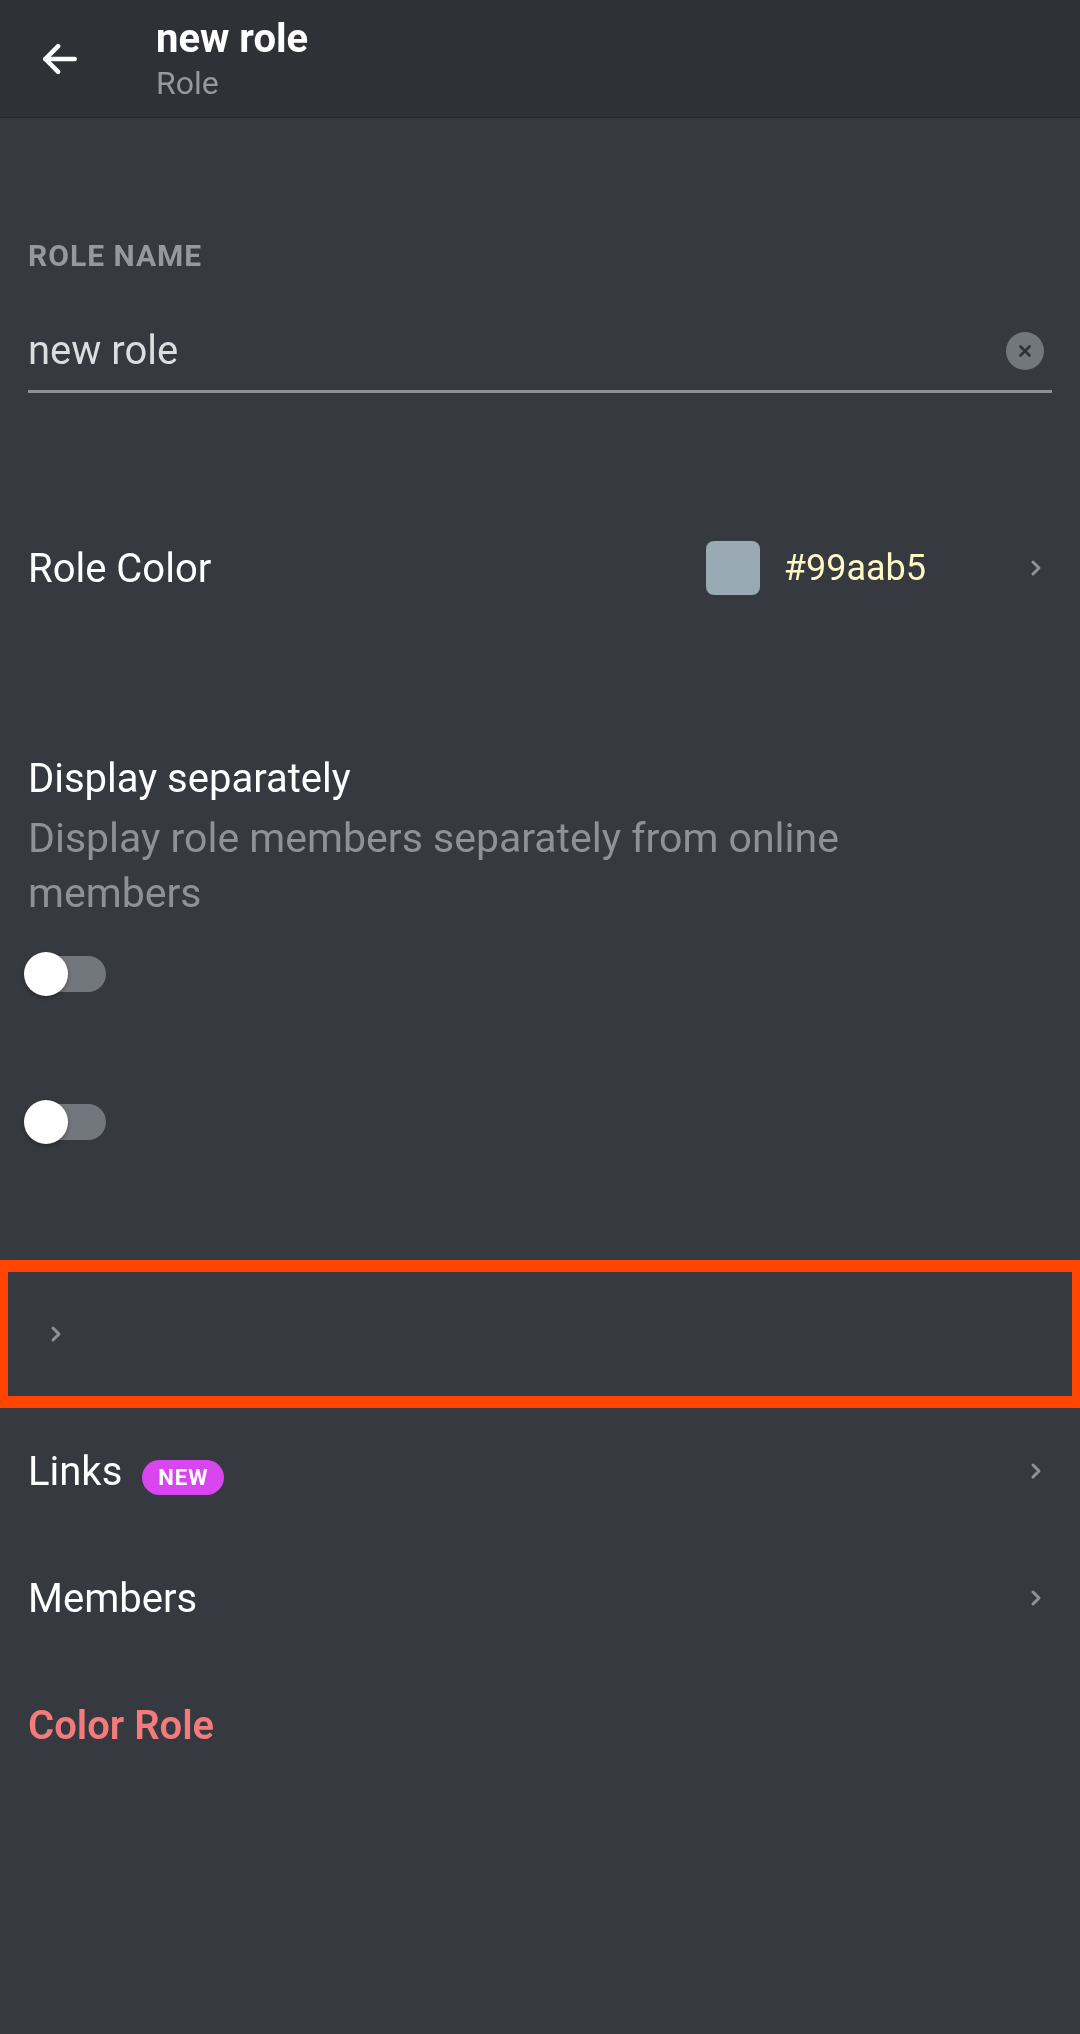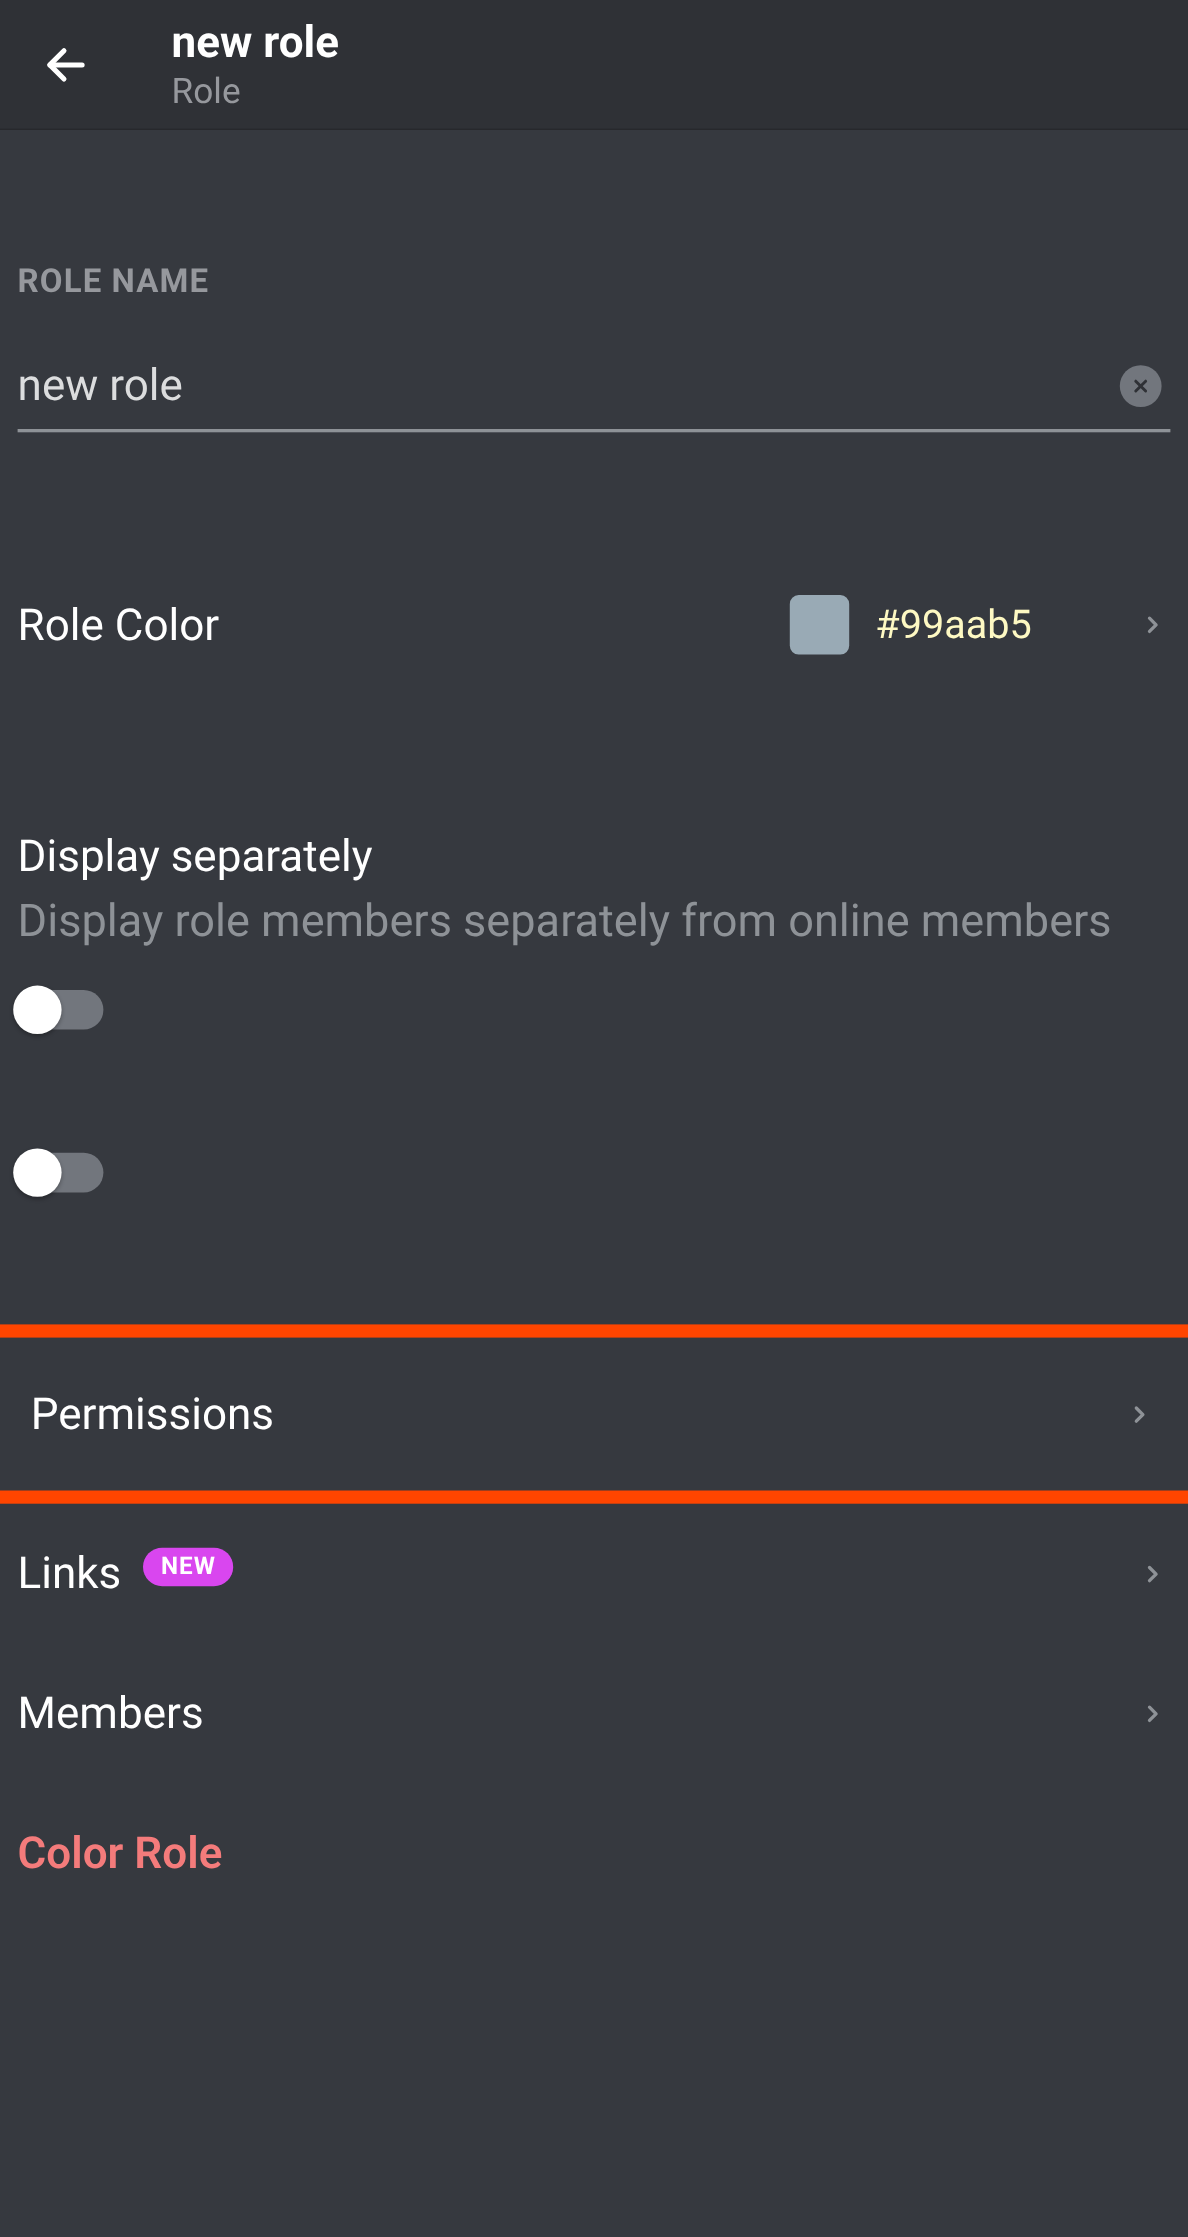--- a/index.html
+++ b/index.html
@@ -41,21 +41,21 @@
       font-weight: 700;
       color: #ffffff;
       line-height: 1.15;
     }
     .header-subtitle {
       font-size: 32px;
       color: #96989d;
       margin-top: 2px;
     }
     .content {
-      padding: 0 16px;
+      padding: 0 28px;
     }
     .section-label {
       font-size: 30px;
       font-weight: 700;
       color: #96989d;
       letter-spacing: 1px;
       margin-top: 120px;
       margin-bottom: 54px;
     }
     .text-input-row {
@@ -178,21 +178,21 @@
       display: flex;
       align-items: center;
       justify-content: space-between;
       padding: 40px 0;
       cursor: pointer;
     }
     .nav-label {
       font-size: 40px;
       color: #ffffff;
       display: flex;
-      align-items: flex-start;
+      align-items: flex-end;
       gap: 20px;
     }
     .badge-new {
       background: #d946ef;
       color: #ffffff;
       font-size: 22px;
       font-weight: 700;
       padding: 5px 16px;
       border-radius: 18px;
       letter-spacing: 1px;
@@ -270,21 +270,20 @@
   <div class="toggle-row">
     <div class="toggle toggle-mention">
       <div class="toggle-knob"></div>
     </div>
   </div>
 
   <div class="spacer-3"></div>
 
   <div class="highlighted">
     <div class="row">
-      <div class="row-label">Permissions</div>
       <div class="chevron">
         <svg width="24" height="24" viewBox="0 0 24 24" fill="none" stroke="#8e9297" stroke-width="3" stroke-linecap="round" stroke-linejoin="round">
           <polyline points="9 18 15 12 9 6"></polyline>
         </svg>
       </div>
     </div>
   </div>
 
   <div class="nav-row">
     <div class="nav-label">

